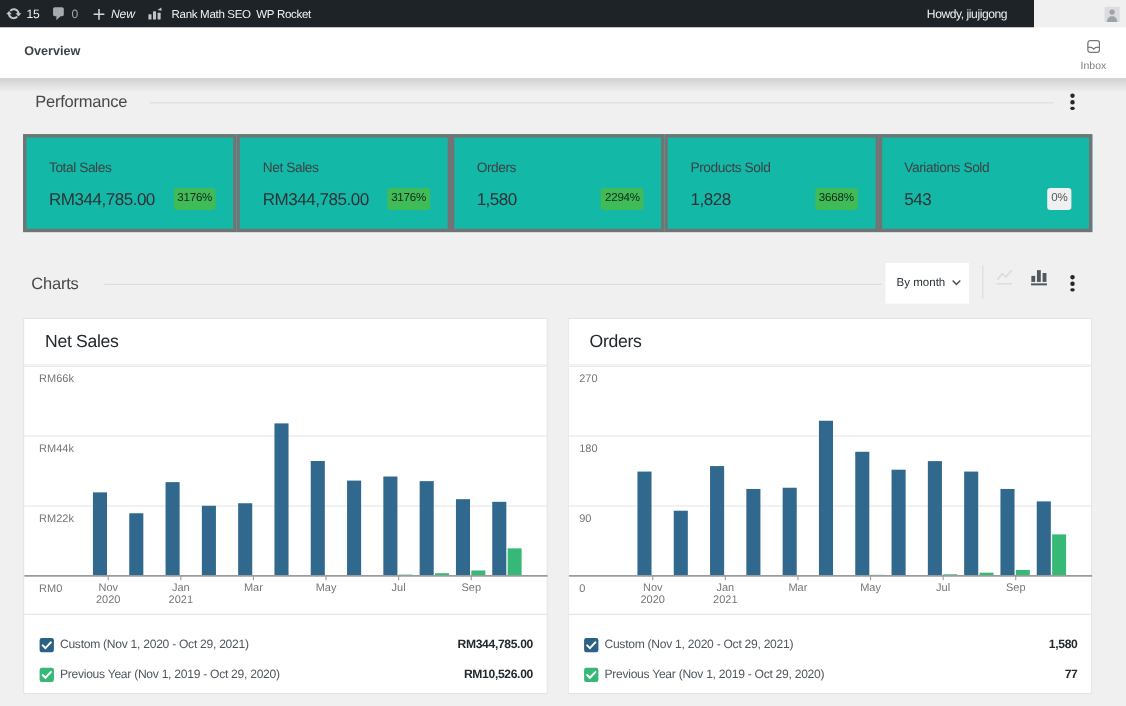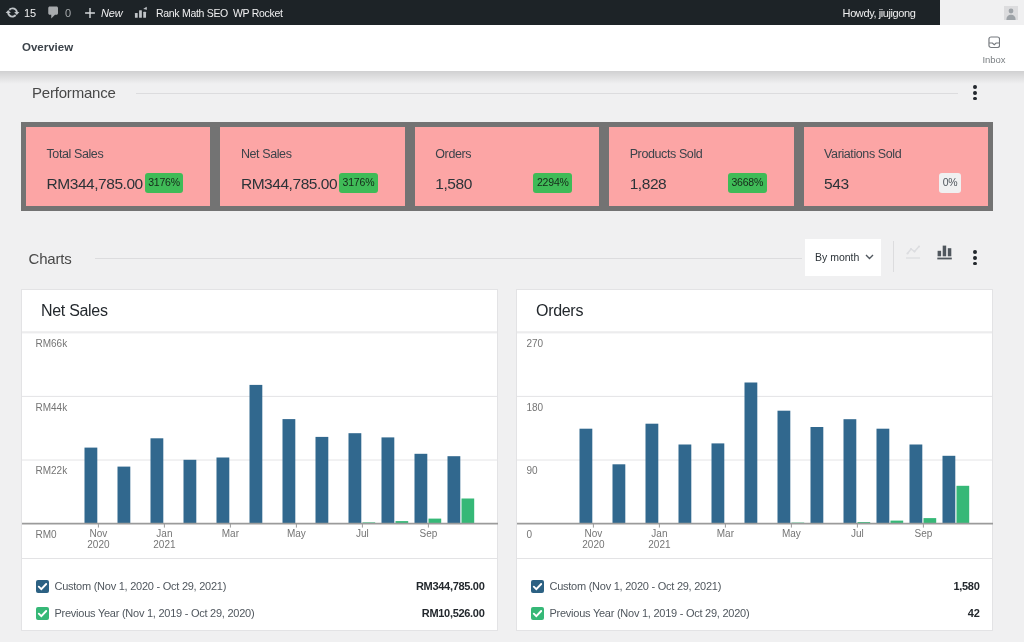--- a/index.html
+++ b/index.html
@@ -11,24 +11,24 @@
 .hdr { position:absolute; left:0; top:25px; width:1024px; height:46px; background:#fff; }
 .hshadow { position:absolute; left:0; top:71px; width:1024px; height:13px;
   background:linear-gradient(rgba(0,0,0,0.135), rgba(0,0,0,0)); }
 .ovw { position:absolute; left:22px; top:41px; font-size:11.5px; font-weight:700; color:#3c434a; }
 .inbox { position:absolute; left:974px; top:33px; width:40px; text-align:center; color:#646970; }
 .inbox .txt { font-size:9.5px; margin-top:1px; color:#7c8084; }
 .sectitle { position:absolute; font-size:15px; letter-spacing:-0.2px; color:#484848; }
 .secline { position:absolute; height:1px; background:#dcdcde; }
 .kebab { position:absolute; width:4px; }
 .kebab span { position:absolute; left:0; width:3.8px; height:3.8px; border-radius:50%; background:#23282d; }
-.stat { position:absolute; top:122px; height:89px; background:#fca5a5; border:5px solid #737373; }
+.stat { position:absolute; top:122px; height:89px; background:#14b8a6; border:3px solid #737373; }
 .slabel { position:absolute; left:20.5px; top:20px; font-size:12.5px; letter-spacing:-0.4px; color:#3c434a; }
 .svalue { position:absolute; left:20.5px; top:47.5px; font-size:15.5px; letter-spacing:-0.45px; color:#2c3338; }
-.badge { position:absolute; top:46px; right:27px; height:19.5px; border-radius:3px;
+.badge { position:absolute; top:46px; right:16px; height:19.5px; border-radius:3px;
   font-size:10.5px; line-height:19.5px; padding:0 3.5px; letter-spacing:-0.2px; }
 .badge.green { background:#3fbb57; color:#16281a; }
 .badge.grey { background:#f0f0f1; color:#50575e; }
 .chartcard { position:absolute; top:289px; width:476.5px; height:342px; background:#fff;
   border:1px solid #e3e3e5; }
 .ctitle { position:absolute; left:0; top:0; width:100%; padding-left:19px; height:42px; line-height:42px;
   font-size:16px; letter-spacing:-0.3px; color:#23282d; border-bottom:1px solid #f0f0f1; }
 .legend { position:absolute; left:0; top:268px; width:100%; height:74px; border-top:1px solid #e3e3e5; }
 .lrow { position:absolute; left:0; width:100%; height:0; }
 .cbox { position:absolute; left:13.5px; top:-6.5px; width:13px; height:13px; border-radius:2px; }
@@ -270,16 +270,16 @@
       <span class="ltext">Custom (Nov 1, 2020 - Oct 29, 2021)</span>
       <span class="lval">1,580</span>
     </div>
     <div class="lrow" style="top:54.5px;">
       <span class="cbox" style="background:#36b877;">
           <svg width="13" height="13" viewBox="0 0 13 13">
             <path d="M2.8 6.7 L5.3 9.2 L10.2 4.0" stroke="#fff" stroke-width="1.9" fill="none" stroke-linecap="round"></path>
           </svg>
         </span>
       <span class="ltext">Previous Year (Nov 1, 2019 - Oct 29, 2020)</span>
-      <span class="lval">42</span>
+      <span class="lval">77</span>
     </div>
   </div>
 </div>
 
 </body></html>

